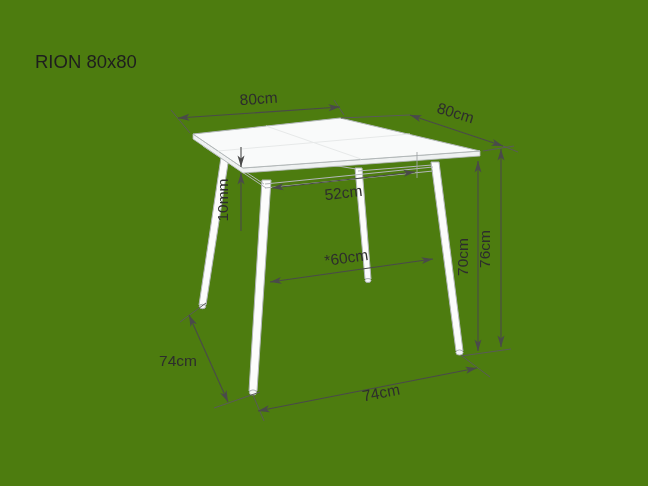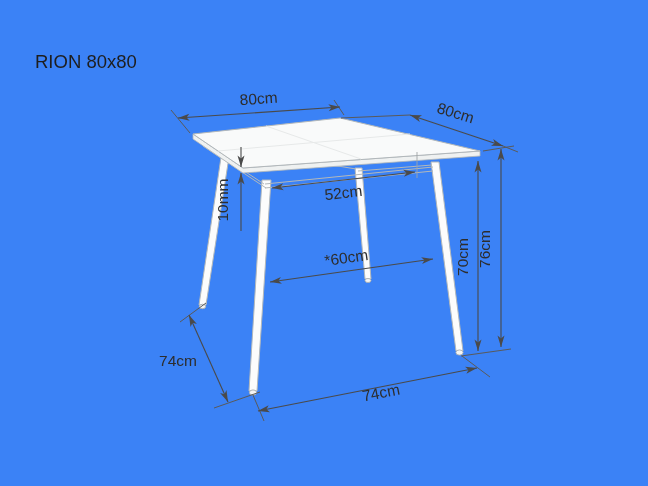--- a/index.html
+++ b/index.html
@@ -1,19 +1,19 @@
 <!DOCTYPE html>
 <html><head>
 <meta charset="utf-8">
 <style>
   html,body{margin:0;padding:0;background:#ffffff;}
   .page{
     position:relative;
     width:648px;height:486px;
-    background:#3b82f6;
+    background:#4d7c0f;
     overflow:hidden;
     font-family:"Liberation Sans", sans-serif;
   }
   svg{display:block;}
   .dim-label{
     font-family:"Liberation Sans", sans-serif;
     font-size:15.5px;
     fill:#2d2d2d;
   }
   .title-label{

